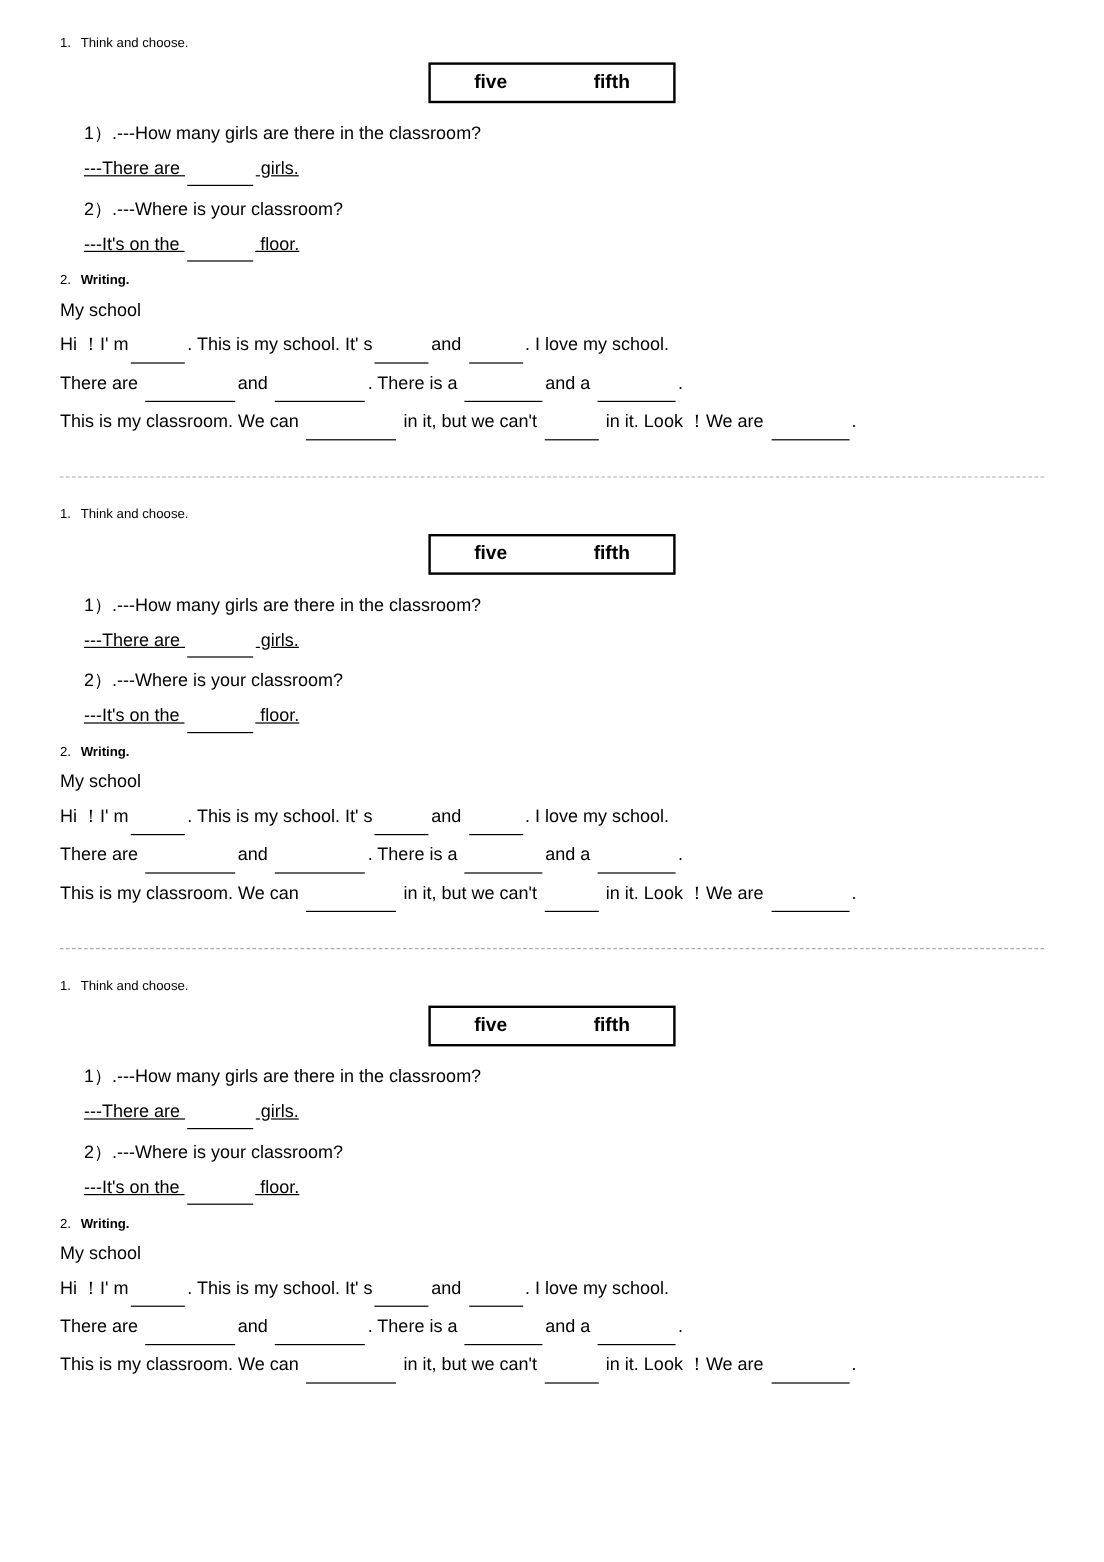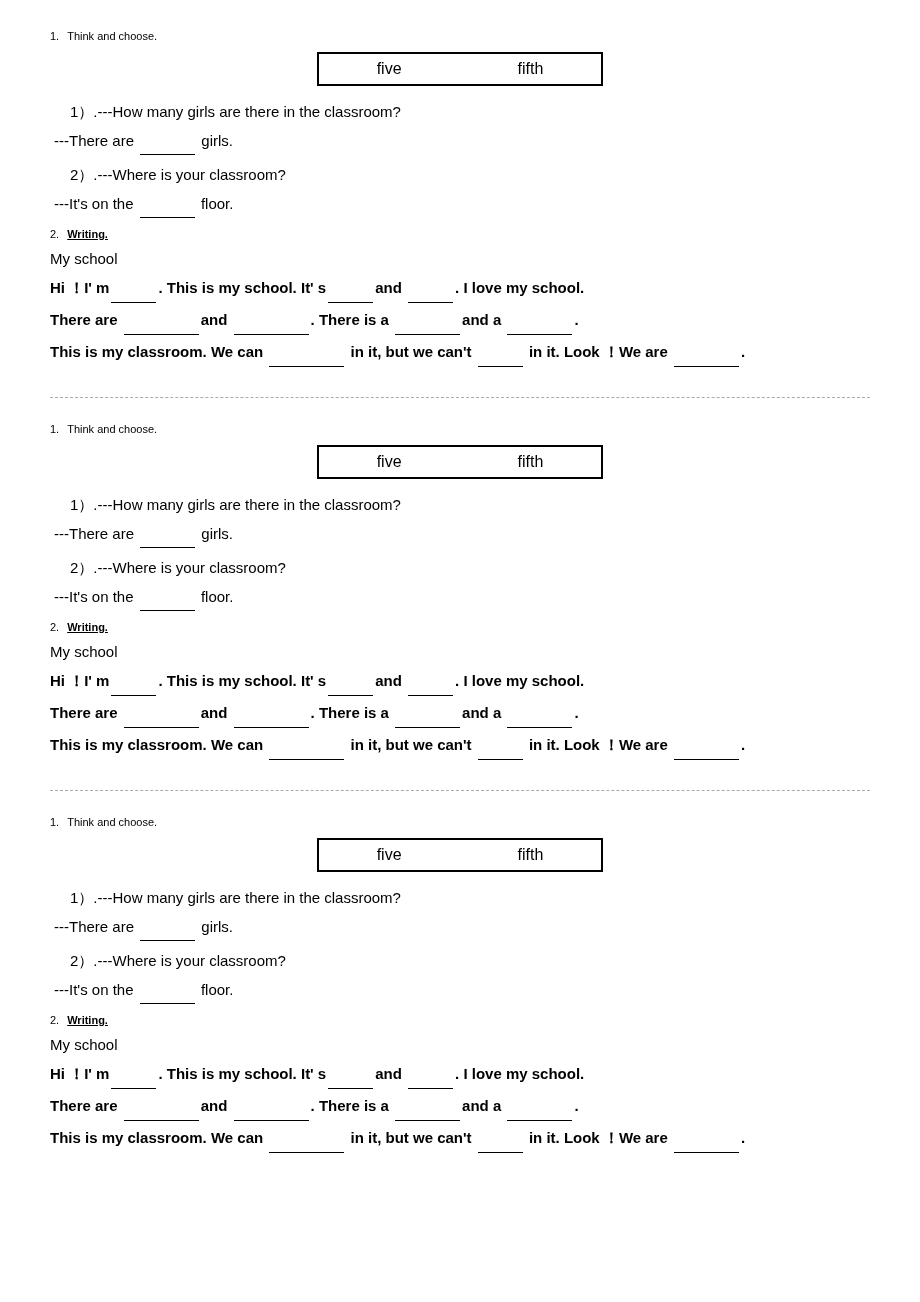--- a/index.html
+++ b/index.html
@@ -21,48 +21,48 @@
     .section-title {
       font-size: 11px;
       margin-bottom: 10px;
     }
     .section-title .num {
       font-weight: normal;
       margin-right: 8px;
     }
     .section-title .bold {
       font-weight: bold;
-      text-decoration: underline;
     }
     .choice-table {
       display: flex;
       justify-content: center;
       margin-bottom: 12px;
     }
     .choice-box {
       border: 2px solid #000;
       display: flex;
       padding: 4px 0;
     }
     .choice-box span {
       display: inline-block;
-      padding: 2px 58px;
+      padding: 2px 36px;
       font-size: 16px;
-      font-weight: normal;
+      font-weight: bold;
     }
     .choice-box span:first-child {
       border-right: none;
     }
     .qa-block {
       margin-bottom: 6px;
       line-height: 1.9;
     }
     .qa-line {
       display: block;
-      margin-left: 4px;
+      margin-left: 20px;
+      text-decoration: underline;
     }
     .blank {
       display: inline-block;
       border-bottom: 1px solid #000;
       min-width: 55px;
       height: 16px;
       vertical-align: bottom;
       margin: 0 2px;
     }
     .blank-long {
@@ -75,21 +75,20 @@
       min-width: 65px;
     }
     .writing-title {
       text-align: left;
       font-size: 15px;
       margin-bottom: 6px;
     }
     .writing-line {
       line-height: 2;
       margin-bottom: 2px;
-      font-weight: bold;
     }
     .divider {
       border-top: 1px dashed #aaa;
       margin: 25px 0;
     }
     .num-bold {
       font-weight: bold;
     }
   </style>
 </head>

